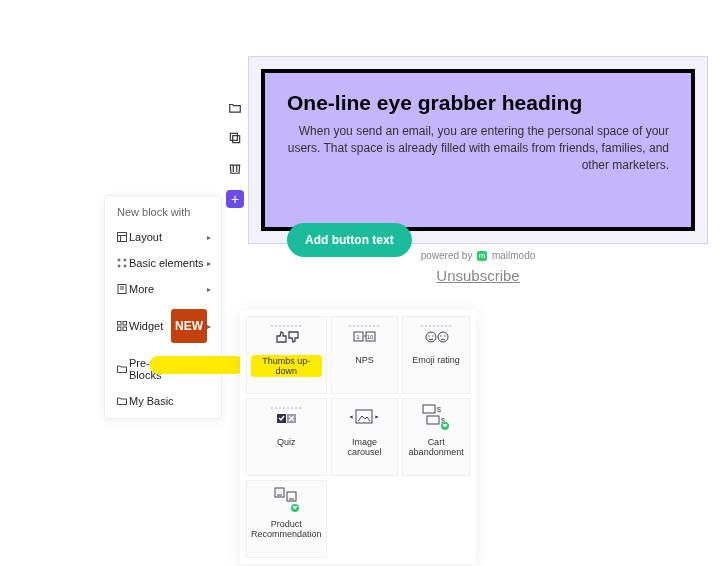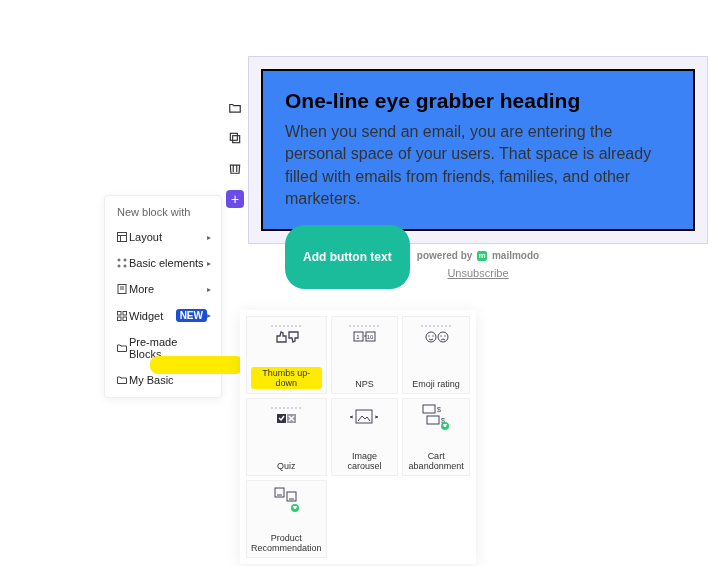--- a/index.html
+++ b/index.html
@@ -15,75 +15,77 @@
     position: absolute;
     left: 248px;
     top: 56px;
     width: 460px;
     height: 188px;
     background: #f3f1fa;
     border: 1px solid #d7d3ef;
     padding: 12px;
   }
   .content-block {
-    border: 2px solid #000000;
-    background: #3b82f6;
+    border: 4px solid #000000;
+    background: #c4b5fd;
     padding: 18px 22px 22px 22px;
     width: 100%;
     height: 100%;
   }
   .content-block h2 {
     font-size: 21px;
     font-weight: 700;
     color: #000;
     margin-bottom: 8px;
   }
   .content-block p {
-    font-size: 16px;
+    font-size: 12px;
     color: #333;
     line-height: 1.4;
     margin-bottom: 14px;
+    text-align: right;
   }
   .cta {
     display: inline-block;
     background: #1abc9c;
     color: #fff;
     font-size: 12px;
     font-weight: 600;
-    padding: 25px 18px;
+    padding: 10px 18px;
     border-radius: 20px;
     border: none;
     cursor: pointer;
+    margin-top: 36px;
   }
   .footer {
     position: absolute;
     left: 248px;
     top: 250px;
     width: 460px;
     text-align: center;
     font-size: 10px;
     color: #888;
   }
-  .footer .powered { margin-bottom: 6px; font-weight: bold; }
+  .footer .powered { margin-bottom: 6px; }
   .footer .logo {
     display: inline-block;
     width: 10px; height: 10px;
     background: #2ecc71;
     border-radius: 2px;
     vertical-align: middle;
     margin: 0 2px;
     font-size: 8px;
     color: #fff;
     line-height: 10px;
     text-align: center;
   }
   .footer .unsub {
     color: #888;
     text-decoration: underline;
-    font-size: 11px;
+    font-size: 15px;
   }
 
   
   .toolbar {
     position: absolute;
     left: 225px;
     top: 100px;
     width: 20px;
     display: flex;
     flex-direction: column;
@@ -134,25 +136,25 @@
   }
   .menu .item .mi {
     width: 14px;
     display: flex;
     justify-content: center;
     color: #444;
   }
   .menu .item .label { flex: 1; }
   .menu .item .chev { font-size: 8px; color: #666; }
   .menu .badge {
-    background: #1d4ed8;
+    background: #c2410c;
     color: #fff;
-    font-size: 10px;
+    font-size: 12px;
     font-weight: 700;
-    padding: 1px 4px;
+    padding: 10px 4px;
     border-radius: 3px;
   }
 
   
   .widget-panel {
     position: absolute;
     left: 240px;
     top: 310px;
     width: 236px;
     background: #fff;
@@ -162,21 +164,21 @@
     grid-template-columns: repeat(3, 1fr);
     gap: 4px;
   }
   .widget {
     height: 78px;
     background: #fbfbfb;
     border: 1px solid #f0f0f0;
     display: flex;
     flex-direction: column;
     align-items: center;
-    justify-content: space-between;
+    justify-content: flex-start;
     gap: 6px;
     font-size: 9px;
     color: #333;
     text-align: center;
     cursor: pointer;
     padding: 4px;
     position: relative;
   }
   .widget .wi {
     width: 36px; height: 28px;

